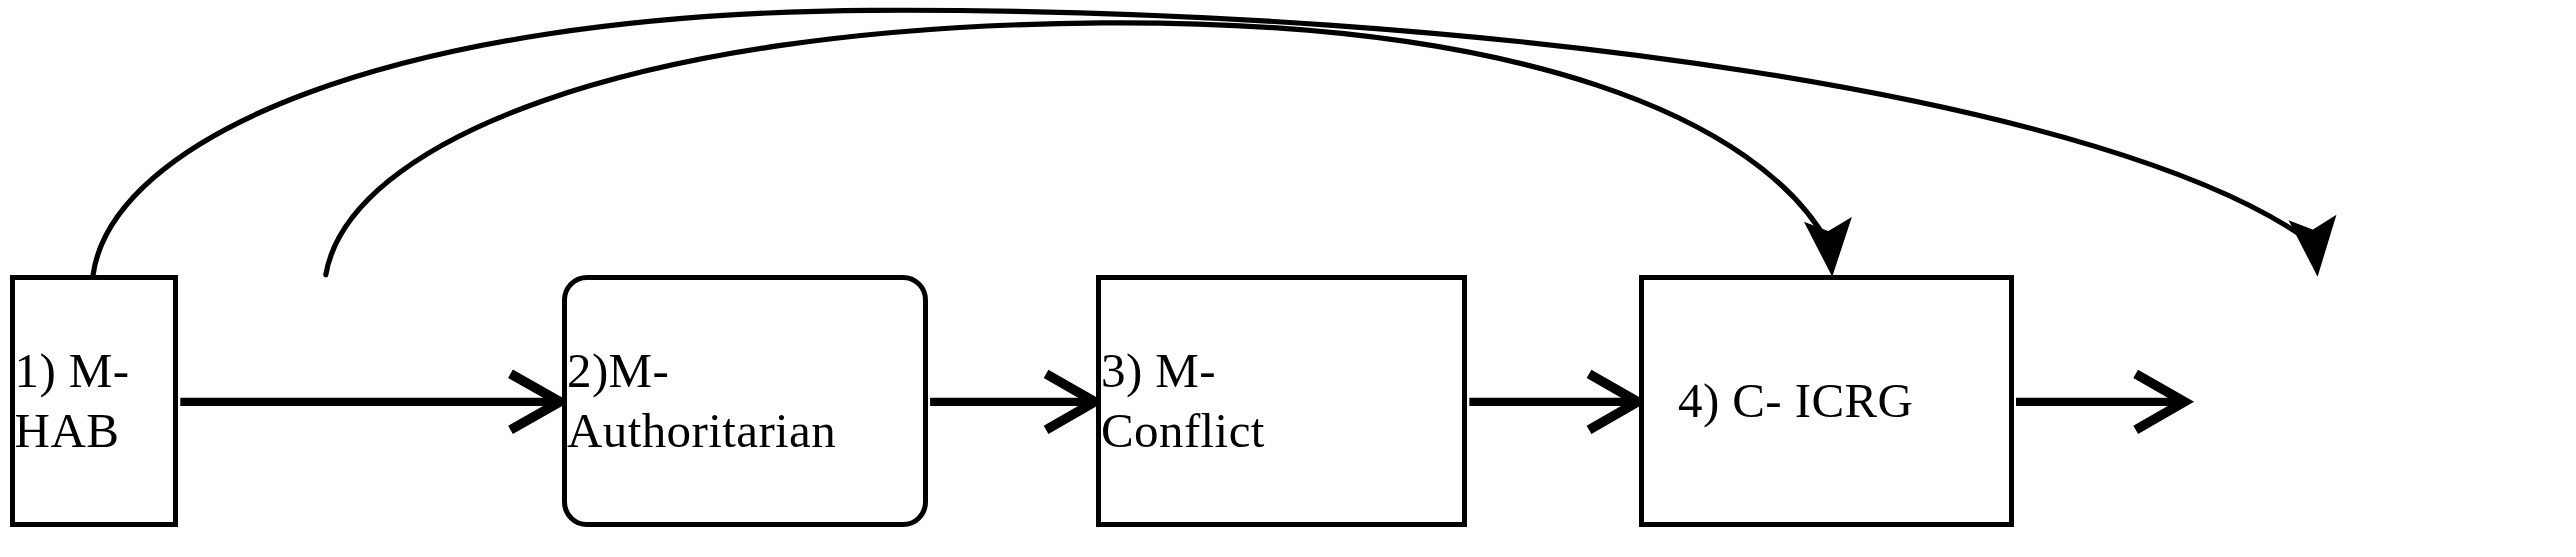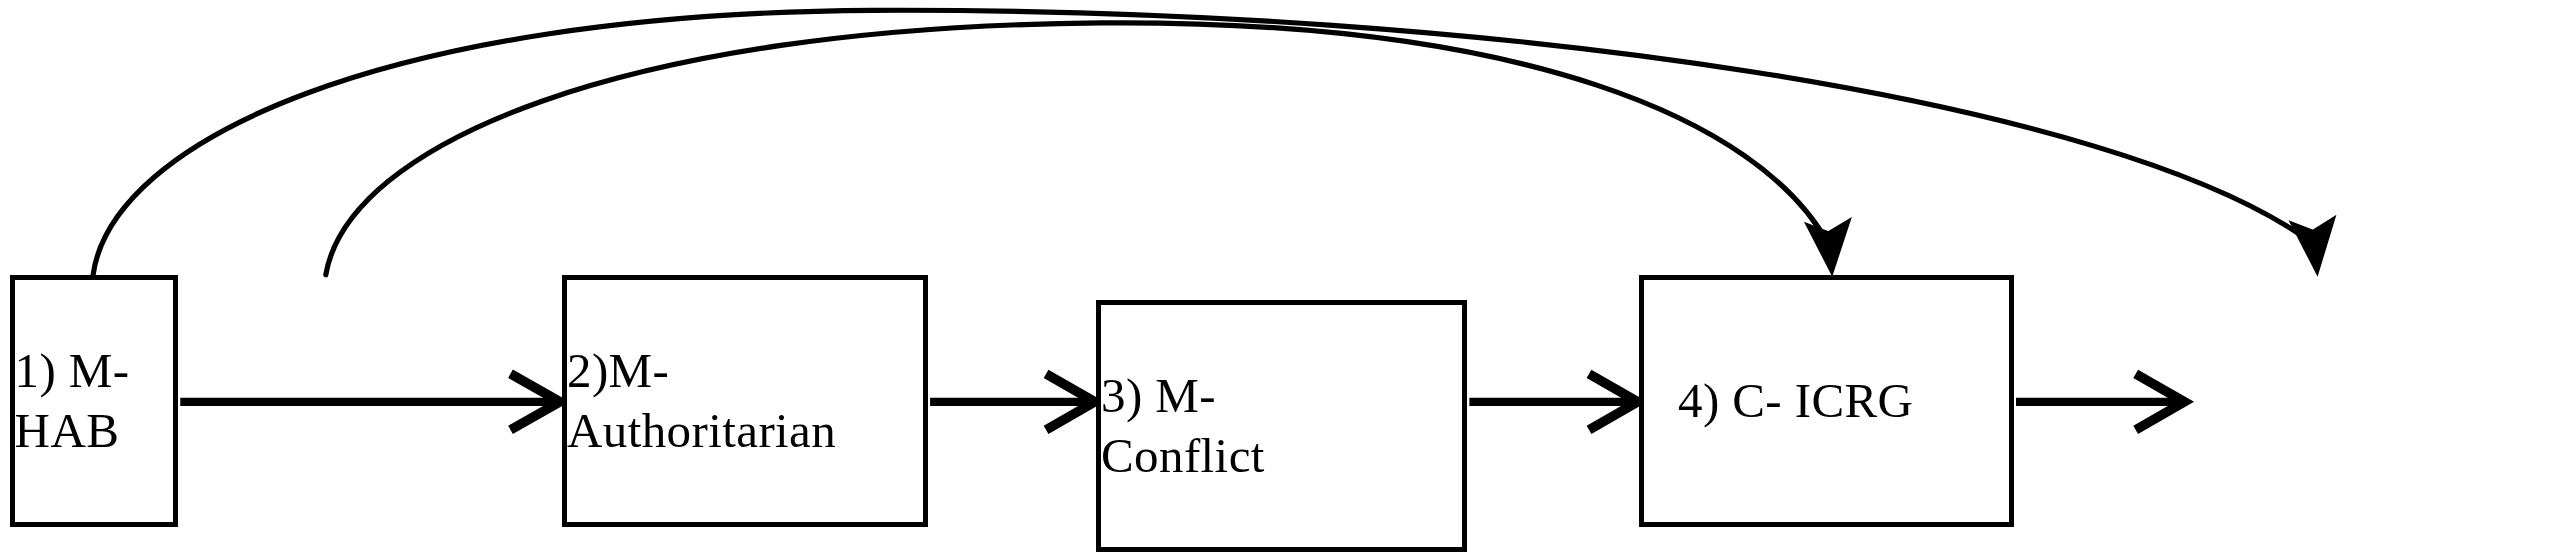--- a/index.html
+++ b/index.html
@@ -87,26 +87,26 @@
                C 2060 27, 2380 160, 2474 330" fill="none" stroke="#000000" stroke-width="7" stroke-linecap="round"></path>
       <path d="M 2443 302 L 2479 372 L 2504 296 L 2474 314 Z" fill="#000000" stroke="#000000" stroke-width="2"></path>
     </g>
 
   </svg>
 
   <div class="node-box" style="left:9.6px; top:275px; width:168px; height:252px;">
     <div class="node-label">1) M-HAB</div>
   </div>
 
-  <div class="node-box" style="left:562px; top:275px; width:366px; height:252px;">
+  <div class="node-box" style="left:562px; top:275px; width:366px; height:252px;border-radius:25px;">
     <div class="node-label">2)M-
 Authoritarian</div>
   </div>
 
-  <div class="node-box" style="left:1096px; top:275px; width:371px; height:252px;margin-top:25px;">
+  <div class="node-box" style="left:1096px; top:275px; width:371px; height:252px;">
     <div class="node-label">3) M-
 Conflict</div>
   </div>
 
   <div class="node-box centered" style="left:1639px; top:275px; width:375px; height:252px;">
     <div class="node-label">4) C- ICRG</div>
   </div>
 
 
 </div>

